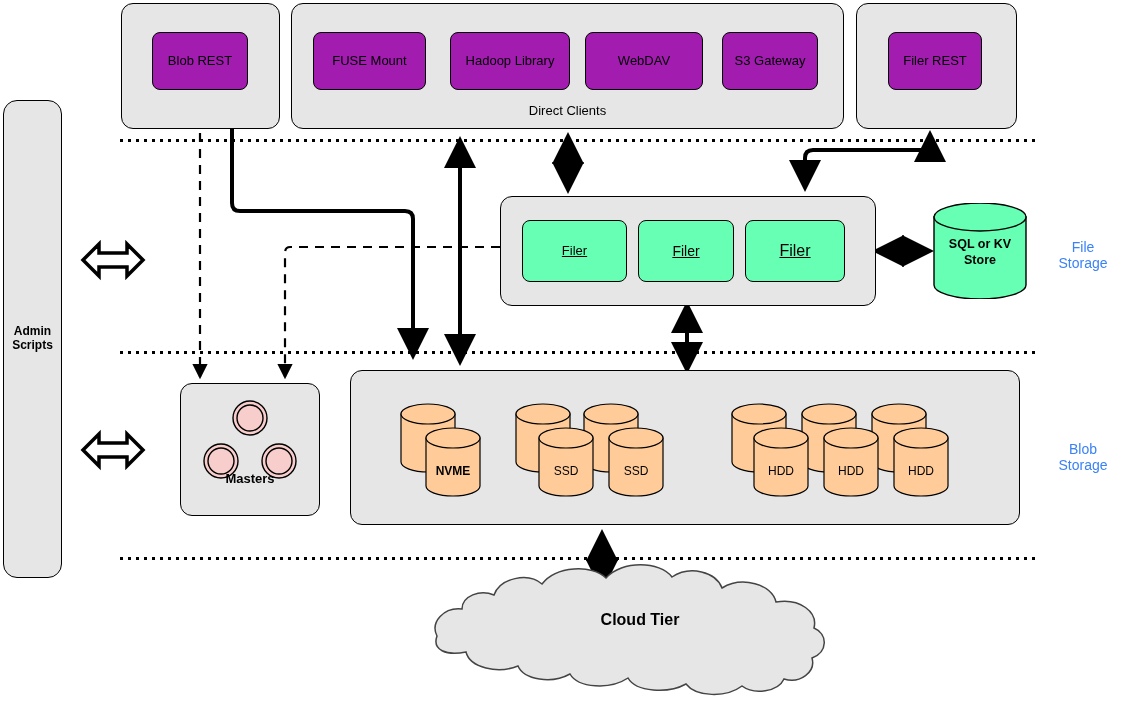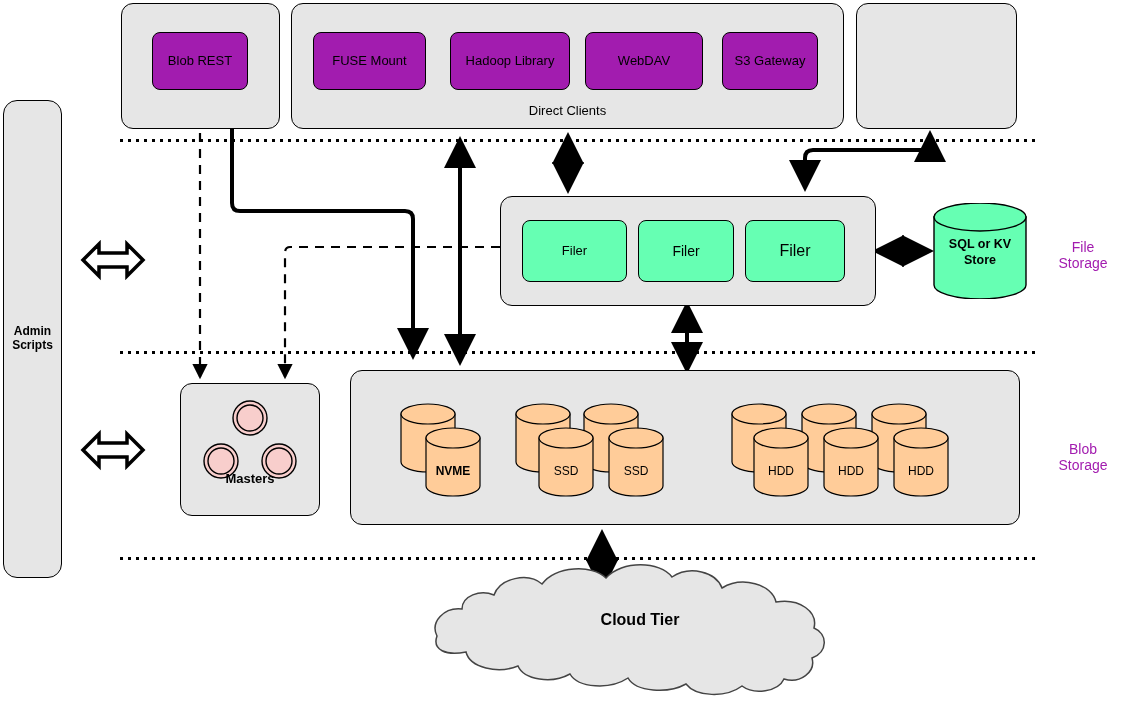--- a/index.html
+++ b/index.html
@@ -42,27 +42,28 @@
   .orange-box {
     background: #a21caf;
     border: 1px solid #000000;
     border-radius: 8px;
     font-size: 13px;
   }
   .green-box {
     background: #66ffb3;
     border: 1px solid #000000;
     border-radius: 8px;
+    text-decoration: underline;
   }
   .label-plain {
     font-size: 13px;
   }
   .side-label {
     font-size: 14px;
-    color: #a21caf;
+    color: #3b82f6;
   }
   .admin-box {
     background: #e6e6e6;
     border: 1px solid #000000;
     border-radius: 14px;
     font-size: 12px;
     font-weight: bold;
   }
   .masters-label {
     position: absolute;
@@ -168,20 +169,23 @@
     <span>WebDAV</span>
   </div>
   <div class="node orange-box" style="left:722px; top:32px; width:96px; height:58px;">
     <span>S3 Gateway</span>
   </div>
   <div class="node label-plain" style="left:291px; top:102px; width:553px; height:18px;">
     <span>Direct Clients</span>
   </div>
 
   <div class="node group-box" style="left:856px; top:3px; width:161px; height:126px;"></div>
+  <div class="node orange-box" style="left:888px; top:32px; width:94px; height:58px;">
+    <span>Filer REST</span>
+  </div>
 
   <div class="node group-box" style="left:500px; top:196px; width:376px; height:110px;"></div>
   <div class="node green-box" style="left:522px; top:220px; width:105px; height:62px; font-size:13px;">
     <span>Filer</span>
   </div>
   <div class="node green-box" style="left:638px; top:220px; width:96px; height:62px; font-size:14px;">
     <span>Filer</span>
   </div>
   <div class="node green-box" style="left:745px; top:220px; width:100px; height:62px; font-size:16px;">
     <span>Filer</span>

